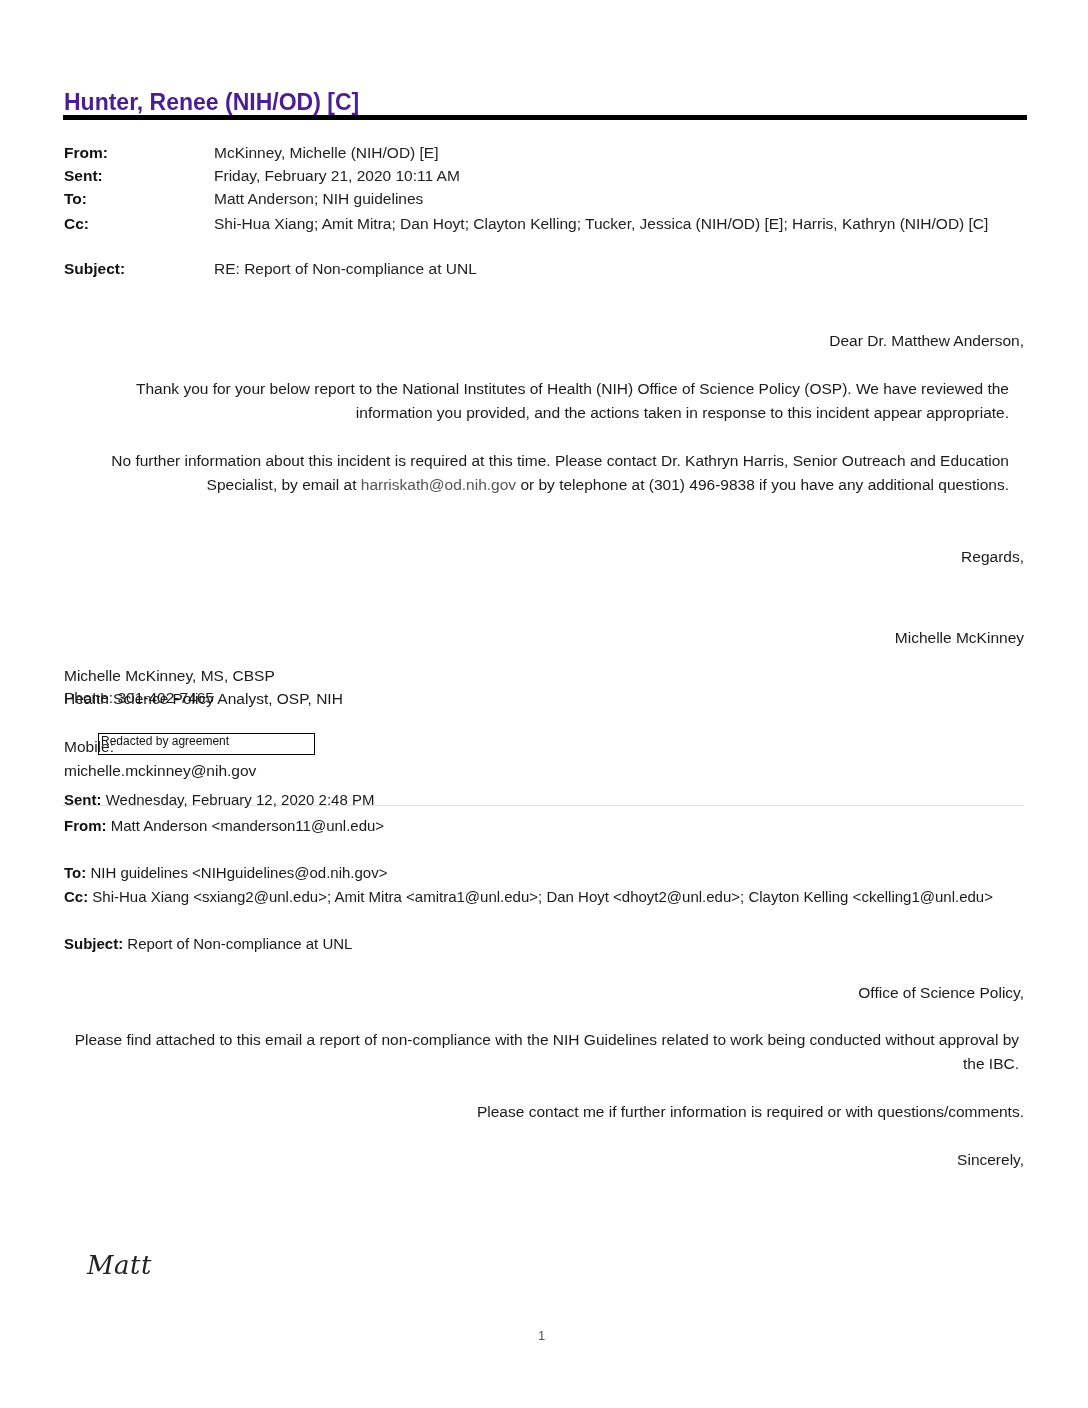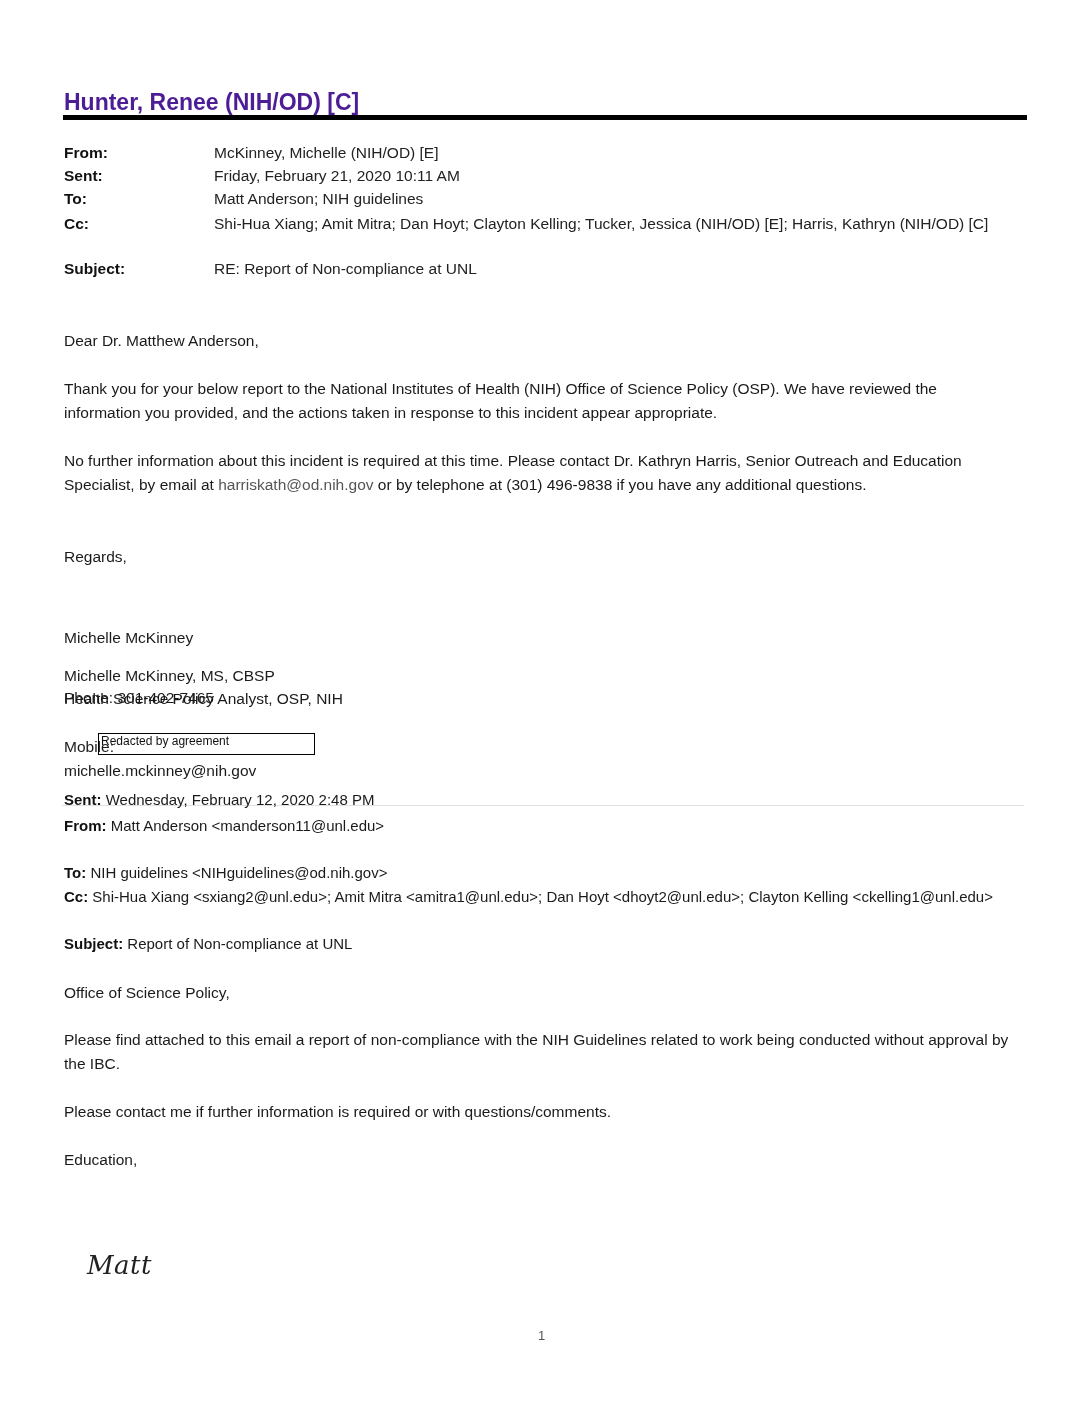--- a/index.html
+++ b/index.html
@@ -14,21 +14,21 @@
   }
   .title-rule {
     position: absolute; left: 63px; top: 115px; width: 964px; height: 5px;
     background: #000;
   }
   .hdr { position: absolute; left: 64px; font-size: 15.5px; line-height: 22px; }
   .hdr-label { position: absolute; left: 0; font-weight: bold; color: #111; width: 160px; }
   .hdr-value { position: absolute; left: 150px; width: 790px; color: #222; }
   .para {
     position: absolute; left: 64px; width: 960px;
-    font-size: 15.5px; line-height: 24px; color: #1a1a1a;
+    font-size: 15.5px; line-height: 24px; color: #1a1a1a; text-align: right;
   }
   .link { color: #555; }
   .sig { position: absolute; left: 64px; font-size: 15.5px; line-height: 23px; color: #1a1a1a; }
   .redact-box {
     position: absolute; left: 98px; top: 733px; width: 217px; height: 22px;
     border: 1.5px solid #000; box-sizing: border-box;
     font-size: 12px; line-height: 14px; padding-left: 2px; color: #111;
   }
   .divider {
     position: absolute; left: 62px; top: 805px; width: 962px; height: 1px; background: #e1e1e1;
@@ -87,17 +87,17 @@
 
 <div class="fwd" style="top:814px;"><b>From:</b><span> Matt Anderson &lt;manderson11@unl.edu&gt;</span></div>
 <div class="fwd" style="top:788px;"><b>Sent:</b><span> Wednesday, February 12, 2020 2:48 PM</span></div>
 <div class="fwd" style="top:861px;"><b>To:</b><span> NIH guidelines &lt;NIHguidelines@od.nih.gov&gt;</span></div>
 <div class="fwd" style="top:885px; width:940px;"><b>Cc:</b><span> Shi-Hua Xiang &lt;sxiang2@unl.edu&gt;; Amit Mitra &lt;amitra1@unl.edu&gt;; Dan Hoyt &lt;dhoyt2@unl.edu&gt;; Clayton Kelling &lt;ckelling1@unl.edu&gt;</span></div>
 <div class="fwd" style="top:932px;"><b>Subject:</b><span> Report of Non-compliance at UNL</span></div>
 
 <div class="para" style="top:981px;">Office of Science Policy,</div>
 <div class="para" style="top:1028px; width:955px;">Please find attached to this email a report of non-compliance with the NIH Guidelines related to work being conducted without approval by the IBC.</div>
 <div class="para" style="top:1100px;">Please contact me if further information is required or with questions/comments.</div>
-<div class="para" style="top:1148px;">Education,</div>
+<div class="para" style="top:1148px;">Sincerely,</div>
 
 <div class="signature">Matt</div>
 
 <div class="page-num">1</div>
 
 </body></html>

